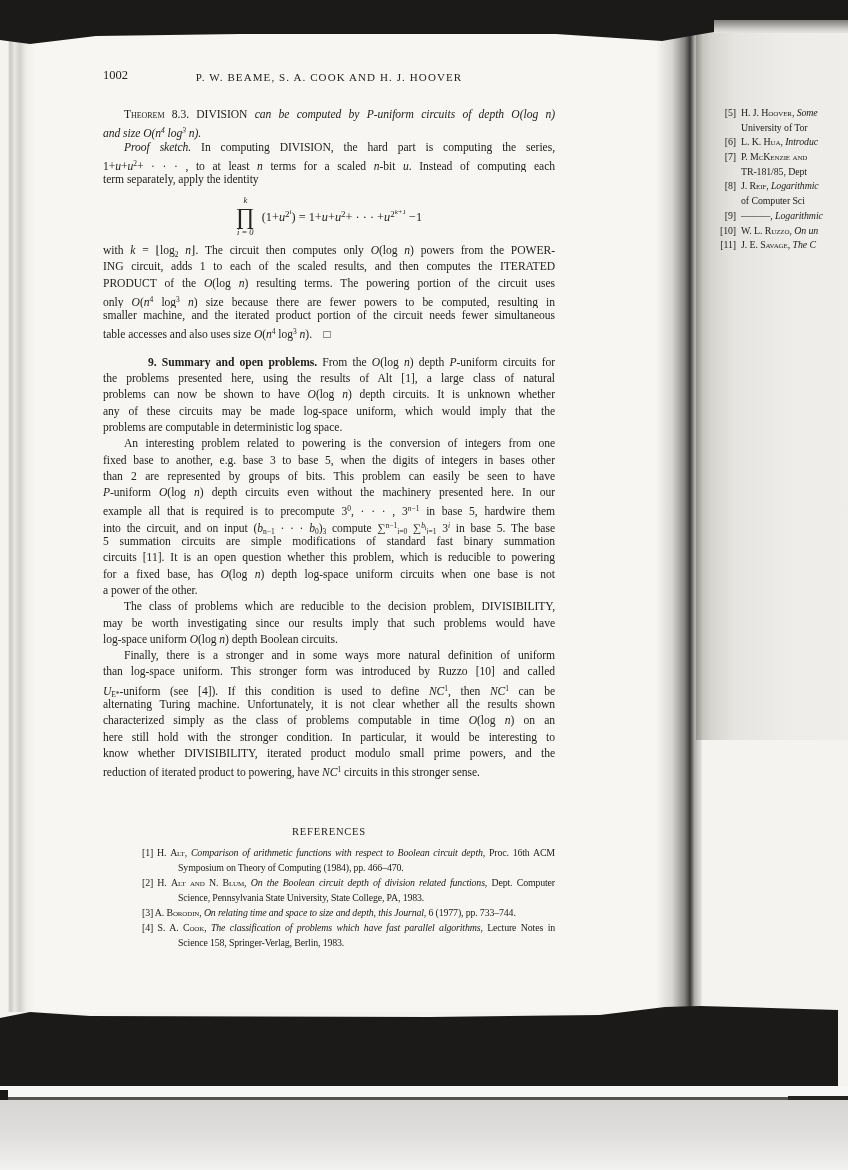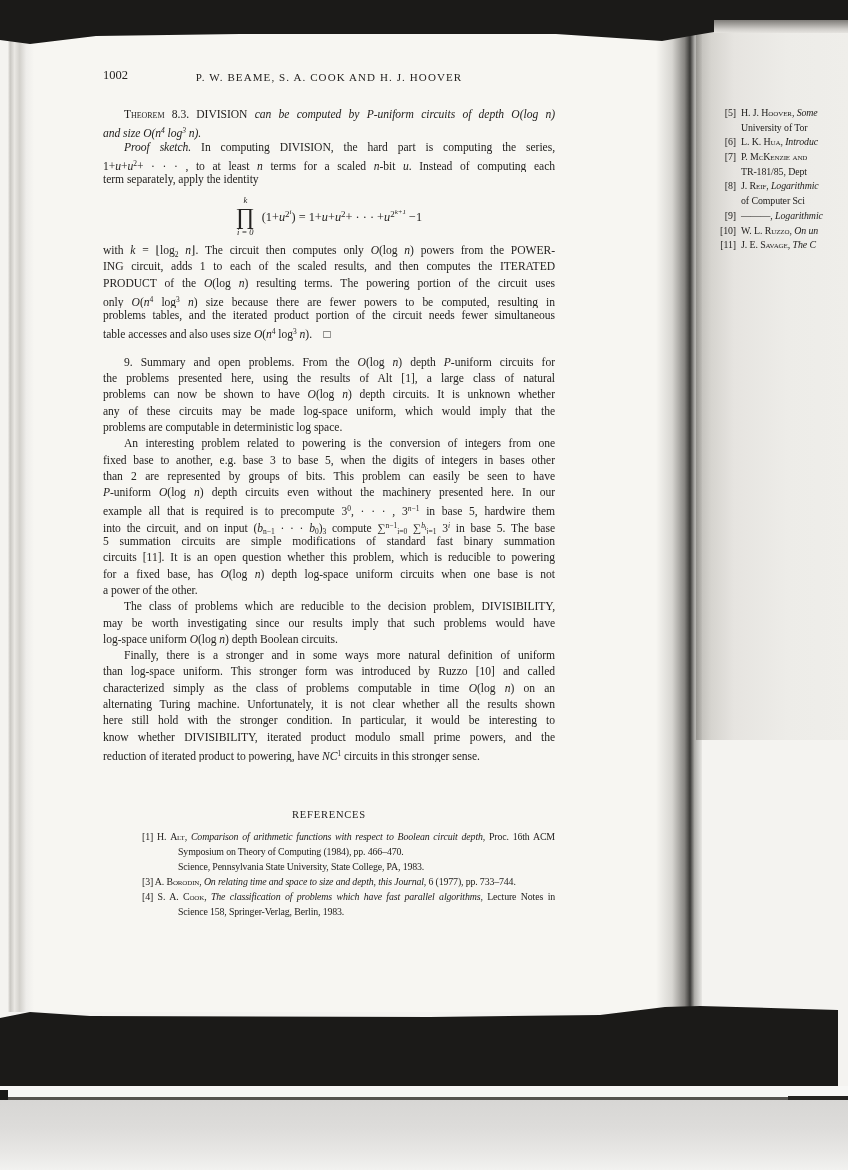--- a/index.html
+++ b/index.html
@@ -57,21 +57,21 @@
   .esup2{vertical-align:3px;font-size:7px;}
 
   
   .colR{position:absolute;left:16px;top:82px;width:400px;}
   .rline{line-height:14.7px;height:14.7px;font-size:9.9px;white-space:nowrap;letter-spacing:-0.1px;}
   .refnum{display:inline-block;width:24px;text-align:right;margin-right:5px;}
   .rline.cont{padding-left:29px;}
 
   
   .s-i{font-style:italic;}
-  .s-b{font-weight:normal;}
+  .s-b{font-weight:bold;margin-left:24px;}
   .s-sc{font-variant:small-caps;}
   .s-sup{font-size:7.5px;vertical-align:3.5px;}
   .s-sub{font-size:7.5px;vertical-align:-2.5px;}
   .s-sup2{font-size:6px;vertical-align:2px;}
 </style>
 </head>
 <body>
 
 <div class="canvas">
 
@@ -117,21 +117,21 @@
     </span>
     <span class="expr"><span>(1+</span><span class="s-i">u</span><span class="esup"><span>2</span><span class="esup2 s-i">i</span></span><span>) = 1+</span><span class="s-i">u</span><span>+</span><span class="s-i">u</span><span class="esup">2</span><span>+ · · · +</span><span class="s-i">u</span><span class="esup"><span>2</span><span class="esup2 s-i">k+1</span></span><span> −1</span></span>
   </div>
 
   <div class="colB">
 
   <div class="line"><span>with </span><span class="s-i">k</span><span> = ⌊log</span><span class="s-sub">2</span><span> </span><span class="s-i">n</span><span>⌋. The circuit then computes only </span><span class="s-i">O</span><span>(log </span><span class="s-i">n</span><span>) powers from the POWER-</span></div>
       <div class="line"><span>ING circuit, adds 1 to each of the scaled results, and then computes the ITERATED</span></div>
       <div class="line"><span>PRODUCT of the </span><span class="s-i">O</span><span>(log </span><span class="s-i">n</span><span>) resulting terms. The powering portion of the circuit uses</span></div>
       <div class="line"><span>only </span><span class="s-i">O</span><span>(</span><span class="s-i">n</span><span class="s-sup">4</span><span> log</span><span class="s-sup">3</span><span> </span><span class="s-i">n</span><span>) size because there are fewer powers to be computed, resulting in</span></div>
-      <div class="line"><span>problems tables, and the iterated product portion of the circuit needs fewer simultaneous</span></div>
+      <div class="line"><span>smaller machine, and the iterated product portion of the circuit needs fewer simultaneous</span></div>
       <div class="line last"><span>table accesses and also uses size </span><span class="s-i">O</span><span>(</span><span class="s-i">n</span><span class="s-sup">4</span><span> log</span><span class="s-sup">3</span><span> </span><span class="s-i">n</span><span>).  </span><span>□</span></div>
       <div class="sp" style="height: 14px;"></div>
       <div class="line ind"><span class="s-b">9. Summary and open problems.</span><span> From the </span><span class="s-i">O</span><span>(log </span><span class="s-i">n</span><span>) depth </span><span class="s-i">P</span><span>-uniform circuits for</span></div>
       <div class="line"><span>the problems presented here, using the results of Alt [1], a large class of natural</span></div>
       <div class="line"><span>problems can now be shown to have </span><span class="s-i">O</span><span>(log </span><span class="s-i">n</span><span>) depth circuits. It is unknown whether</span></div>
       <div class="line"><span>any of these circuits may be made log-space uniform, which would imply that the</span></div>
       <div class="line last"><span>problems are computable in deterministic log space.</span></div>
       <div class="line ind"><span>An interesting problem related to powering is the conversion of integers from one</span></div>
       <div class="line"><span>fixed base to another, e.g. base 3 to base 5, when the digits of integers in bases other</span></div>
       <div class="line"><span>than 2 are represented by groups of bits. This problem can easily be seen to have</span></div>
@@ -140,30 +140,32 @@
       <div class="line"><span>into the circuit, and on input (</span><span class="s-i">b</span><span class="s-sub">n−1</span><span> · · · </span><span class="s-i">b</span><span class="s-sub">0</span><span>)</span><span class="s-sub">3</span><span> compute </span><span>∑</span><span class="s-sup">n−1</span><span class="s-sub">i=0</span><span> ∑</span><span class="s-i s-sup">b</span><span class="s-sup2">i</span><span class="s-sub">j=1</span><span> 3</span><span class="s-i s-sup">i</span><span> in base 5. The base</span></div>
       <div class="line"><span>5 summation circuits are simple modifications of standard fast binary summation</span></div>
       <div class="line"><span>circuits [11]. It is an open question whether this problem, which is reducible to powering</span></div>
       <div class="line"><span>for a fixed base, has </span><span class="s-i">O</span><span>(log </span><span class="s-i">n</span><span>) depth log-space uniform circuits when one base is not</span></div>
       <div class="line last"><span>a power of the other.</span></div>
       <div class="line ind"><span>The class of problems which are reducible to the decision problem, DIVISIBILITY,</span></div>
       <div class="line"><span>may be worth investigating since our results imply that such problems would have</span></div>
       <div class="line last"><span>log-space uniform </span><span class="s-i">O</span><span>(log </span><span class="s-i">n</span><span>) depth Boolean circuits.</span></div>
       <div class="line ind"><span>Finally, there is a stronger and in some ways more natural definition of uniform</span></div>
       <div class="line"><span>than log-space uniform. This stronger form was introduced by Ruzzo [10] and called</span></div>
+      <div class="line"><span class="s-i">U</span><span class="s-sub">E*</span><span>-uniform (see [4]). If this condition is used to define </span><span class="s-i">NC</span><span class="s-sup">1</span><span>, then </span><span class="s-i">NC</span><span class="s-sup">1</span><span> can be</span></div>
+      <div class="line"><span>alternating Turing machine. Unfortunately, it is not clear whether all the results shown</span></div>
       <div class="line"><span>characterized simply as the class of problems computable in time </span><span class="s-i">O</span><span>(log </span><span class="s-i">n</span><span>) on an</span></div>
-      <div class="line"><span>alternating Turing machine. Unfortunately, it is not clear whether all the results shown</span></div>
       <div class="line"><span>here still hold with the stronger condition. In particular, it would be interesting to</span></div>
       <div class="line"><span>know whether DIVISIBILITY, iterated product modulo small prime powers, and the</span></div>
       <div class="line last"><span>reduction of iterated product to powering, have </span><span class="s-i">NC</span><span class="s-sup">1</span><span> circuits in this stronger sense.</span></div>
       <div class="sp" style="height: 45px;"></div>
       <div class="line c"><span>REFERENCES</span></div>
       <div class="sp" style="height: 5px;"></div>
       <div class="line r"><span>[1] H. </span><span class="s-sc">Alt</span><span>, </span><span class="s-i">Comparison of arithmetic functions with respect to Boolean circuit depth</span><span>, Proc. 16th ACM</span></div>
       <div class="line last r cont"><span>Symposium on Theory of Computing (1984), pp. 466–470.</span></div>
+      <div class="line r"><span>[2] H. </span><span class="s-sc">Alt</span><span> </span><span class="s-sc">and</span><span> N. </span><span class="s-sc">Blum</span><span>, </span><span class="s-i">On the Boolean circuit depth of division related functions</span><span>, Dept. Computer</span></div>
       <div class="line last r cont"><span>Science, Pennsylvania State University, State College, PA, 1983.</span></div>
       <div class="line last r"><span>[3] A. </span><span class="s-sc">Borodin</span><span>, </span><span class="s-i">On relating time and space to size and depth</span><span>, </span><span class="s-i">this Journal</span><span>, 6 (1977), pp. 733–744.</span></div>
       <div class="line r"><span>[4] S. A. </span><span class="s-sc">Cook</span><span>, </span><span class="s-i">The classification of problems which have fast parallel algorithms</span><span>, Lecture Notes in Computer</span></div>
       <div class="line last r cont"><span>Science 158, Springer-Verlag, Berlin, 1983.</span></div>
     </div>
 
   <div class="topband"></div>
   <div class="curl"></div>
   <div class="botband"></div>
   <div class="strip"></div>

